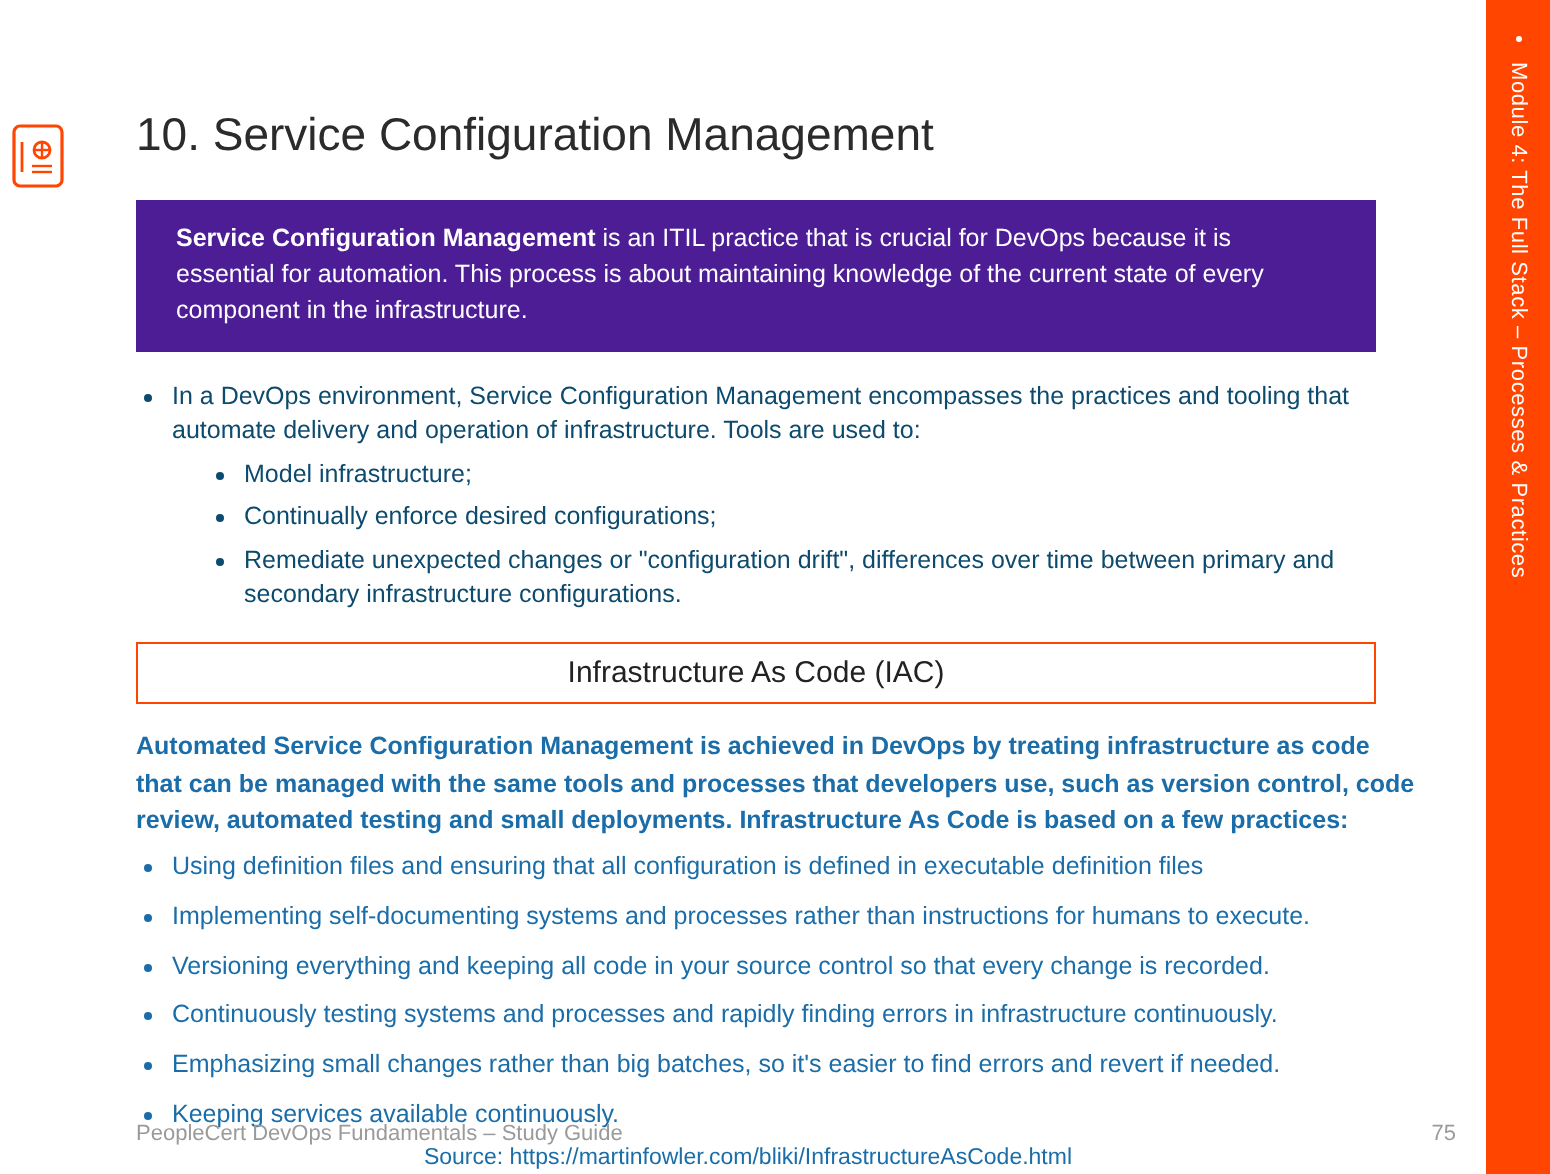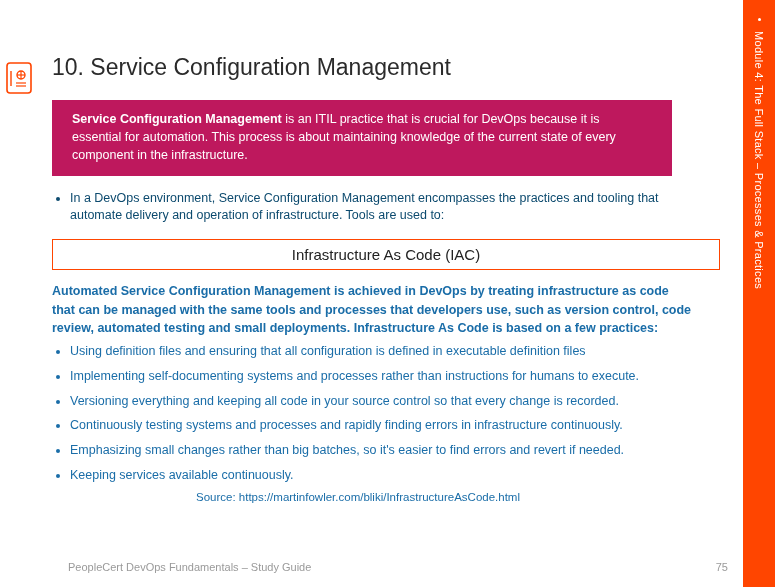--- a/index.html
+++ b/index.html
@@ -46,33 +46,33 @@
   }
   .sidebar-left-icon {
     position: absolute;
     left: 6px;
     top: 62px;
     width: 26px;
     height: 32px;
   }
   .content {
     position: absolute;
-    left: 52px;
+    left: 68px;
     top: 54px;
     width: 640px;
   }
   .heading {
     font-size: 23px;
     color: #2b2b2b;
     font-weight: 400;
     margin-bottom: 18px;
     line-height: 1.2;
   }
   .callout-box {
-    background: #be185d;
+    background: #4c1d95;
     color: #fff;
     font-size: 12.5px;
     line-height: 1.45;
     padding: 10px 20px 12px 20px;
     margin-bottom: 14px;
     width: 620px;
   }
   .callout-box b { font-weight: bold; }
   .body-text {
     font-size: 12.5px;
@@ -83,21 +83,21 @@
   ul.inner { list-style: disc; padding-left: 36px; margin-top: 4px; }
   ul.outer > li { margin-bottom: 2px; }
   ul.inner > li { margin-bottom: 4px; }
   .iac-box {
     border: 1.5px solid #ff4500;
     text-align: center;
     font-size: 15px;
     color: #222;
     padding: 6px 0;
     margin: 14px 0 12px 0;
-    width: 668px;
+    width: 620px;
   }
   .blue-section {
     color: #1a6da8;
     font-size: 12.5px;
     line-height: 1.5;
     width: 640px;
   }
   .blue-section p { margin-bottom: 4px; font-weight: bold; }
   ul.blue-list { list-style: disc; padding-left: 18px; }
   ul.blue-list li { margin-bottom: 6px; }
@@ -146,20 +146,25 @@
     <h1 class="heading">10. Service Configuration Management</h1>
 
     <div class="callout-box">
       <b>Service Configuration Management</b><span> is an ITIL  practice that is crucial for DevOps because it is essential for automation. This process is about maintaining knowledge of the current state of every component in the infrastructure.</span>
     </div>
 
     <div class="body-text">
       <ul class="outer">
         <li>
           <span>In a DevOps environment,  Service Configuration Management encompasses the practices and tooling that automate delivery and operation of infrastructure.  Tools are used to:</span>
+          <ul class="inner">
+            <li>Model infrastructure;</li>
+            <li>Continually  enforce desired configurations;</li>
+            <li>Remediate unexpected  changes or "configuration drift", differences over time between primary and secondary infrastructure  configurations.</li>
+          </ul>
         </li>
       </ul>
     </div>
 
     <div class="iac-box">Infrastructure As Code (IAC)</div>
 
     <div class="blue-section">
       <p>Automated Service Configuration Management is achieved in DevOps by treating infrastructure  as code that can be managed with the same tools and processes that developers use, such as version control, code review, automated testing and small deployments.  Infrastructure  As Code is based on a few practices:</p>
       <ul class="blue-list">
         <li>Using definition files and ensuring  that all configuration is defined in executable  definition files</li>

